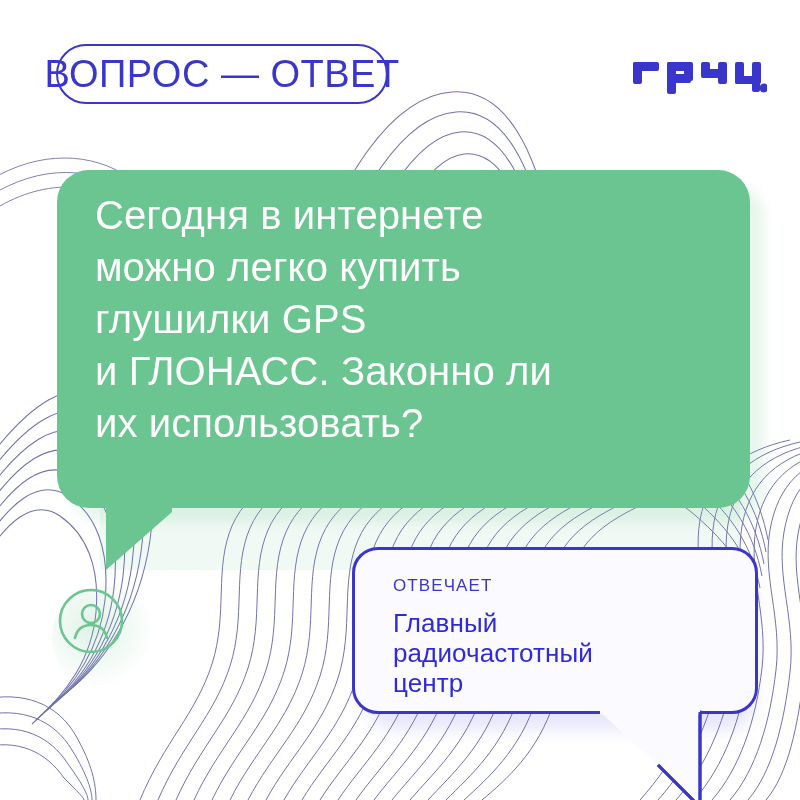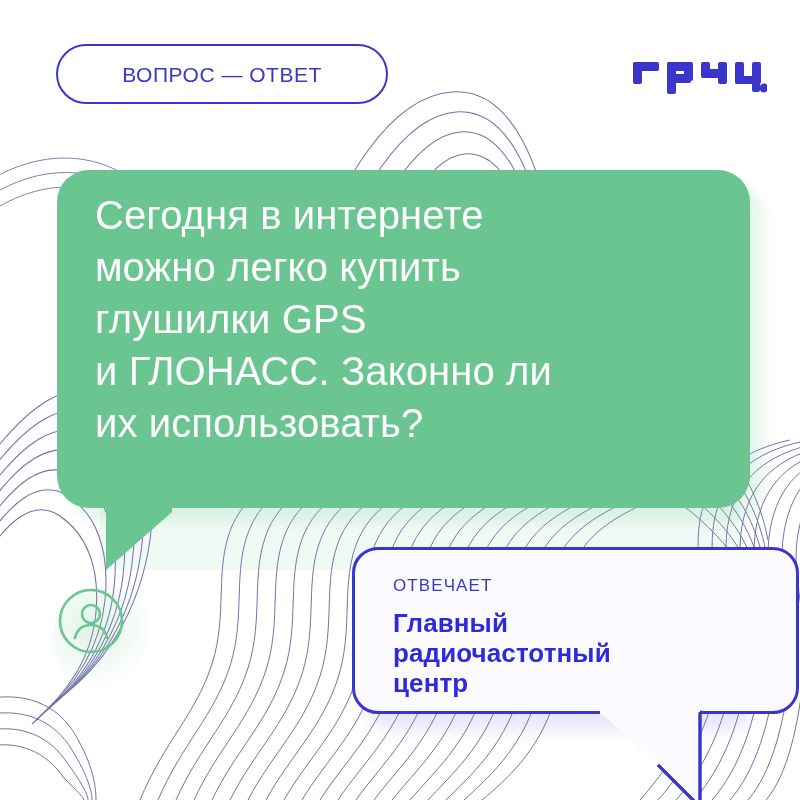--- a/index.html
+++ b/index.html
@@ -41,21 +41,21 @@
     border: 2.5px solid #3A36CC;
     border-radius: 30px;
     display: flex;
     align-items: center;
     justify-content: center;
     z-index: 6;
     background: transparent;
   }
   .badge-qa-label {
     color: #3A36CC;
-    font-size: 21px;
+    font-size: 38px;
     letter-spacing: 0.5px;
     line-height: 1;
     white-space: nowrap;
   }
 
   .brand-logo {
     position: absolute;
     right: 33px;
     top: 52px;
     z-index: 6;
@@ -151,40 +151,40 @@
     width: 386px;
     height: 167px;
     border-radius: 26px;
     background: #5A57E0;
     opacity: 0.14;
     filter: blur(8px);
     z-index: -1;
   }
   .a-bubble {
     position: relative;
-    width: 447px;
+    width: 406px;
     height: 167px;
     box-sizing: border-box;
     border: 3px solid #3A36CC;
     border-radius: 26px;
     background: #FBFBFF;
     padding: 27px 20px 0 38px;
   }
   .a-kicker {
     color: #3A36CC;
     font-size: 17px;
     letter-spacing: 1.1px;
     line-height: 1;
     margin-bottom: 14px;
   }
   .a-title {
     color: #2E2ADB;
     font-size: 26px;
     line-height: 30px;
-    font-weight: 700;
+    font-weight: 400;
     letter-spacing: 0.1px;
     white-space: pre-line;
   }
   .a-tail {
     position: absolute;
     left: 248px;
     top: 160px;
     width: 130px;
     height: 110px;
     z-index: 5;

